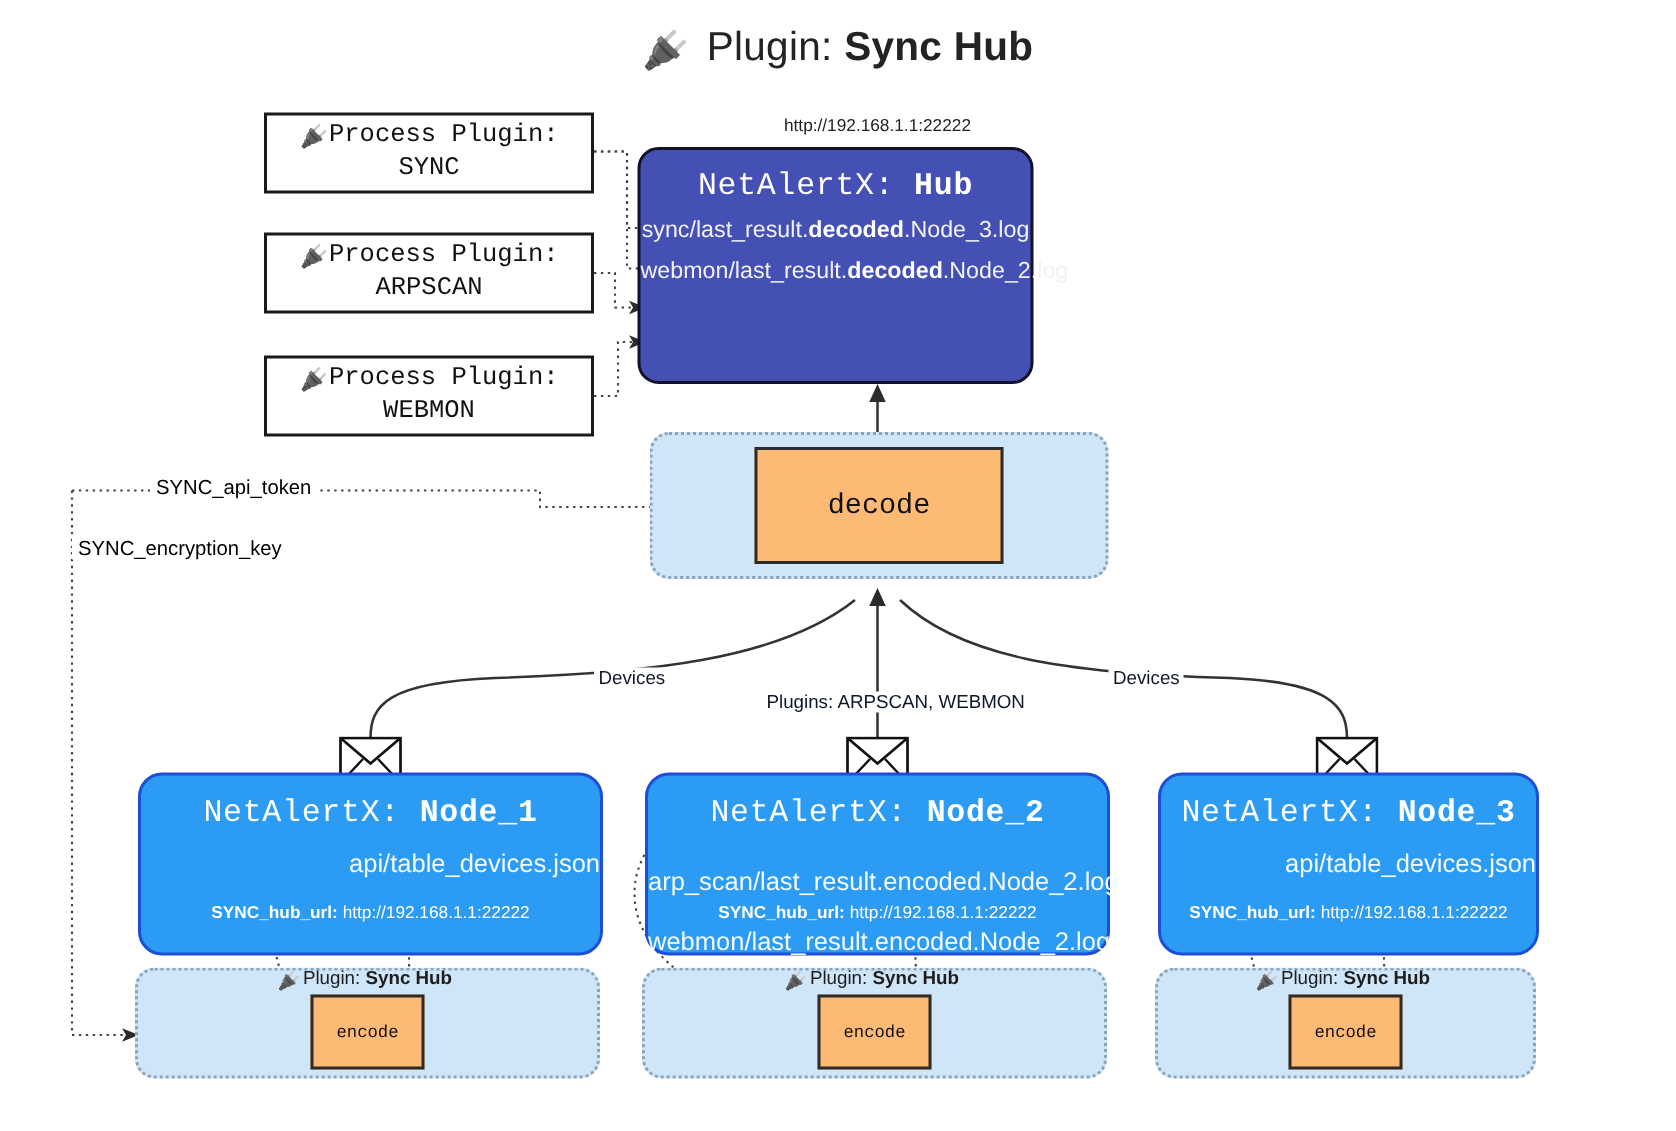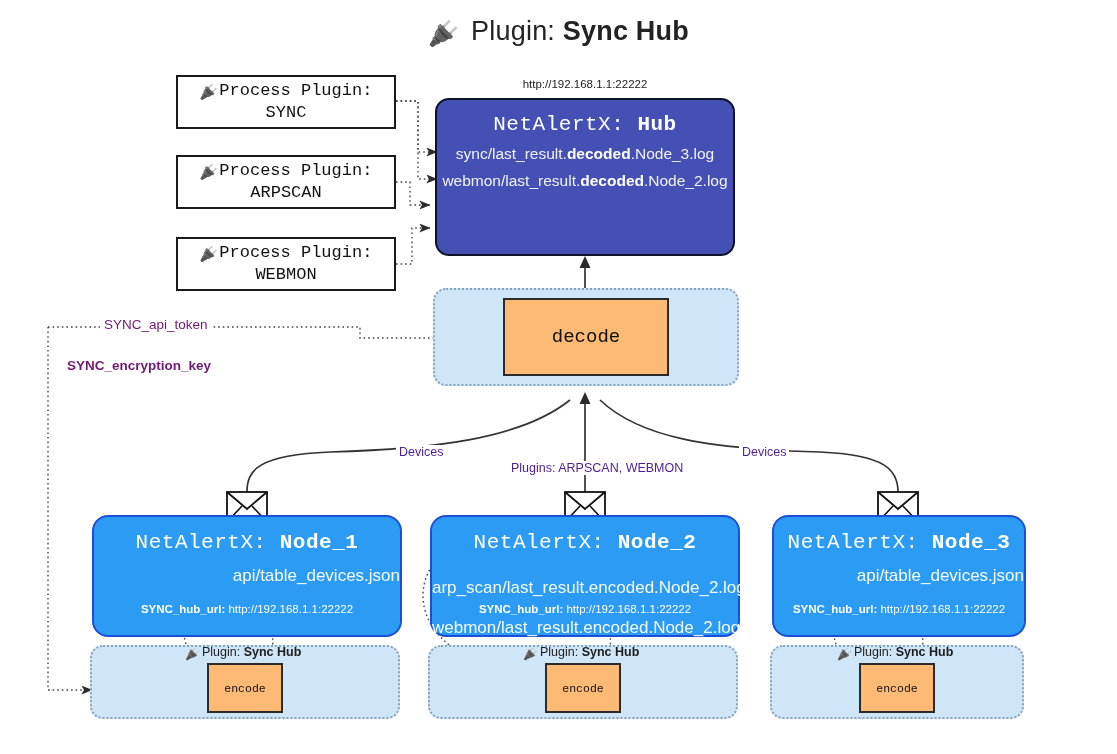--- a/index.html
+++ b/index.html
@@ -74,25 +74,25 @@
   }
   .node-foot b{font-weight:bold;}
 
   .plugcap{
     position:absolute;font-size:12.5px;color:#1d1d1d;white-space:nowrap;
   }
   .plugcap .plug{display:inline-block;transform:translateY(2px) scaleX(-1);margin-right:2px;font-size:12px;}
   .plugcap b{font-weight:bold;}
 
   .edgelabel{
-    position:absolute;font-size:12.5px;color:#4c1d95;white-space:nowrap;background:#ffffff;
+    position:absolute;font-size:12.5px;color:#0f172a;white-space:nowrap;background:#ffffff;
     padding:0 3px;
   }
   .keylabel{
-    position:absolute;font-size:13.5px;color:#701a75;white-space:nowrap;background:#ffffff;
+    position:absolute;font-size:13.5px;color:#000000;white-space:nowrap;background:#ffffff;
     padding:0 4px;
   }
   .envelope{position:absolute;}
 </style>
 </head>
 <body>
 
 <div id="diagram-title">
   <span class="plug">🔌</span>
   <span>Plugin:</span>
@@ -165,37 +165,37 @@
 
 <div class="pbox" style="left:176px;top:237px;width:220px;height:54px;">
   <div class="l1">
     <span class="plug">🔌</span><span>Process Plugin:</span>
   </div>
   <div>WEBMON</div>
 </div>
 
 <div class="urlcap" style="left:435px;top:78px;width:300px;">http://192.168.1.1:22222</div>
 
-<div class="hub" style="left:435px;top:98px;width:300px;height:158px;">
+<div class="hub" style="left:425px;top:98px;width:264px;height:158px;">
   <div class="hub-title">
     <span>NetAlertX:</span> <b>Hub</b>
   </div>
   <div class="hub-line">
     <span>sync/last_result.</span><b>decoded</b><span>.Node_3.log</span>
   </div>
   <div class="hub-line">
     <span>webmon/last_result.</span><b>decoded</b><span>.Node_2.log</span>
   </div>
 </div>
 
 <div class="lightbox" style="left:433px;top:288px;width:306px;height:98px;"></div>
 <div class="whitebox" style="left:503px;top:298px;width:166px;height:78px;font-size:19px;">decode</div>
 
 <div class="keylabel" style="left:100px;top:317px;">SYNC_api_token</div>
-<div class="keylabel" style="left:63px;top:358px;font-weight:bold;">SYNC_encryption_key</div>
+<div class="keylabel" style="left:48px;top:358px;">SYNC_encryption_key</div>
 
 <div class="edgelabel" style="left:396px;top:445px;">Devices</div>
 <div class="edgelabel" style="left:508px;top:461px;">Plugins: ARPSCAN, WEBMON</div>
 <div class="edgelabel" style="left:739px;top:445px;">Devices</div>
 
 <svg class="envelope" style="left:226px;top:491px;" width="42" height="32">
   <rect x="1" y="1" width="40" height="30" fill="#fff" stroke="#111" stroke-width="1.8"></rect>
   <path d="M1,1 L21,18 L41,1" fill="none" stroke="#111" stroke-width="1.8"></path>
   <path d="M1,31 L16,15 M41,31 L26,15" fill="none" stroke="#111" stroke-width="1.6"></path>
 </svg>

